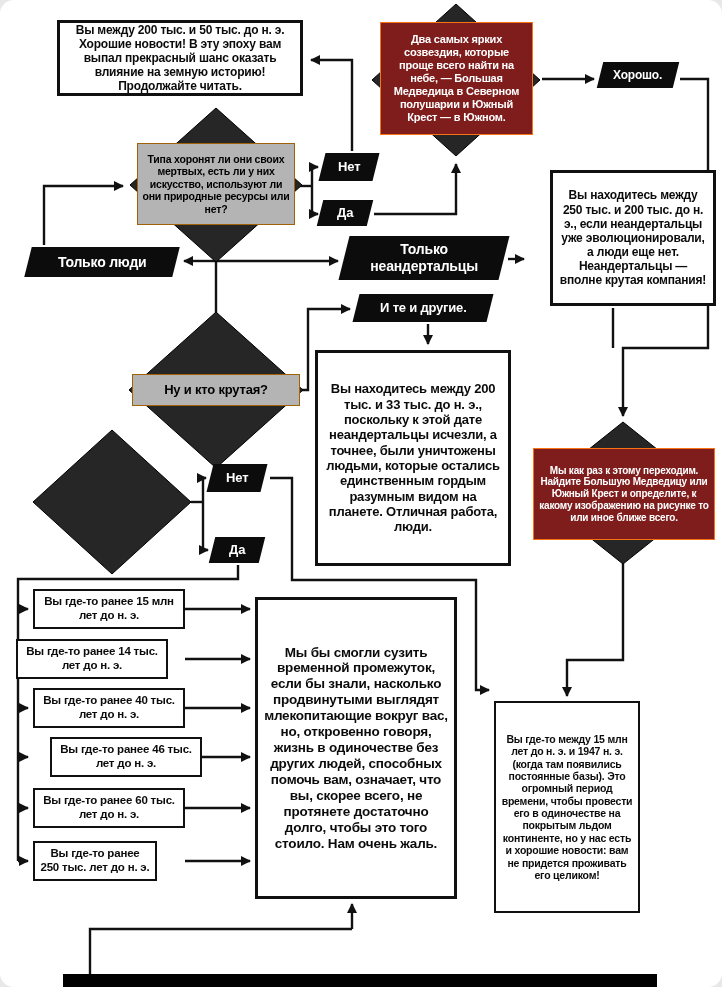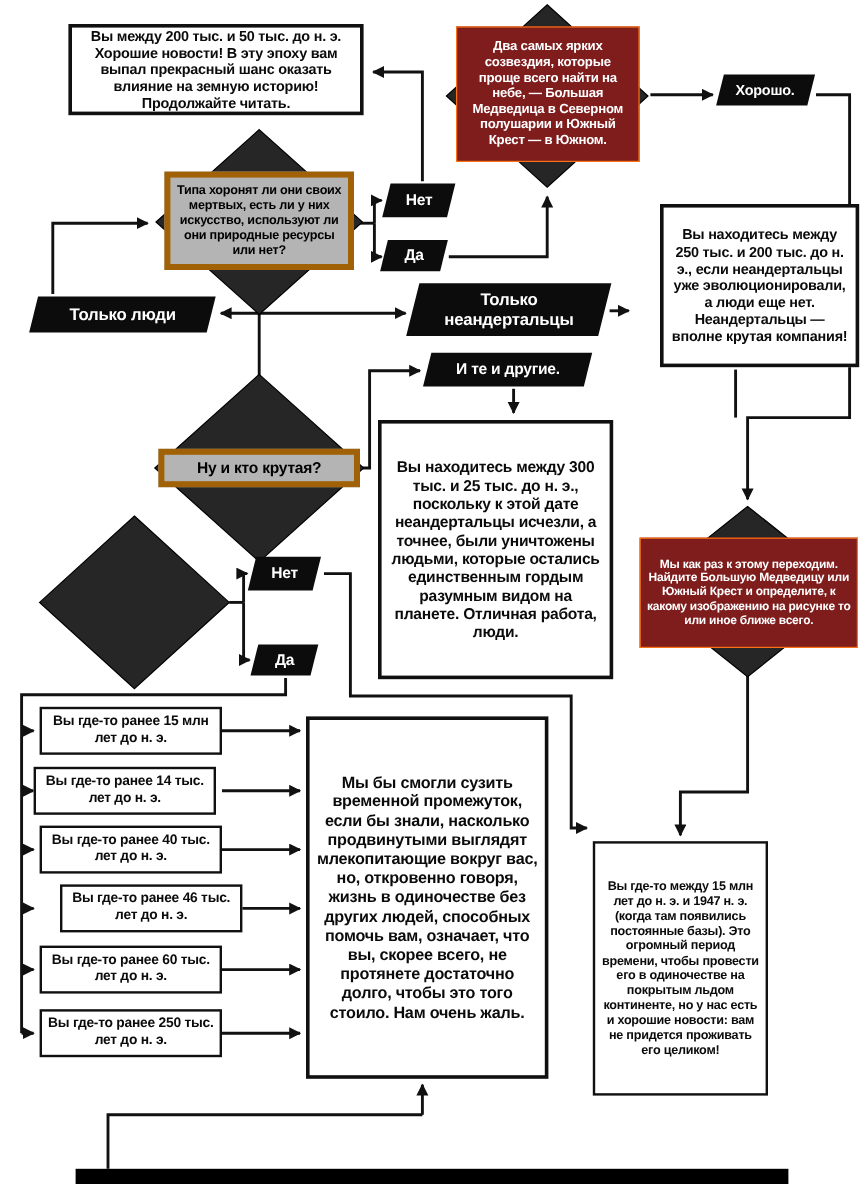--- a/index.html
+++ b/index.html
@@ -1,28 +1,28 @@
 <!DOCTYPE html>
 <html><head>
 <meta charset="utf-8">
 <style>
   html,body{margin:0;padding:0;background:#e8e8e8;}
   .stage{
     position:relative;width:722px;height:987px;background:#ffffff;
     font-family:"Liberation Sans", sans-serif;overflow:hidden;
-    margin:0 auto;letter-spacing:-0.2px;
+    margin:0 auto;letter-spacing:-0.2px;border-radius:14px;
   }
   .wires{position:absolute;left:0;top:0;z-index:0;}
   .node{
     position:absolute;box-sizing:border-box;z-index:2;
     display:flex;align-items:center;justify-content:center;
     text-align:center;font-weight:bold;line-height:1.18;
   }
   .wbox{background:#ffffff;border:3px solid #101010;padding:3px 5px;color:#0b0b0b;}
-  .gbox{background:#b4b4b4;border:5px solid #a16207;padding:3px 4px;color:#000;}
+  .gbox{background:#b4b4b4;border:1px solid #a16207;padding:3px 4px;color:#000;}
   .dbox{background:#7f1d1d;border:1px solid #f97316;padding:3px 5px;color:#ffffff;}
   .para{background:#0c0c0c;color:#ffffff;transform:skewX(-14deg);padding:2px 8px;}
   .para>span{display:block;transform:skewX(14deg);}
   .bar{position:absolute;background:#000;z-index:2;}
 </style>
 </head>
 <body>
 
 <div class="stage">
 
@@ -109,39 +109,39 @@
   <div class="node para" style="left:344px;top:236px;width:160px;height:44px;font-size:14px">
       <span>Только неандертальцы</span>
     </div>
 
   <div class="node para" style="left:356px;top:294px;width:134px;height:28px;font-size:13px">
       <span>И те и другие.</span>
     </div>
 
   <div class="node gbox" style="left:132px;top:374px;width:168px;height:32px;font-size:13px">Ну и кто крутая?</div>
 
-  <div class="node wbox" style="left:315px;top:350px;width:196px;height:216px;font-size:13px">Вы находитесь между 300 тыс. и 25 тыс. до н. э., поскольку к этой дате неандертальцы исчезли, а точнее, были уничтожены людьми, которые остались единственным гордым разумным видом на планете. Отличная работа, люди.</div>
+  <div class="node wbox" style="left:315px;top:350px;width:196px;height:216px;font-size:13px">Вы находитесь между 200 тыс. и 33 тыс. до н. э., поскольку к этой дате неандертальцы исчезли, а точнее, были уничтожены людьми, которые остались единственным гордым разумным видом на планете. Отличная работа, люди.</div>
 
   <div class="node dbox" style="left:533px;top:448px;width:182px;height:92px;font-size:10px">Мы как раз к этому переходим. Найдите Большую Медведицу или Южный Крест и определите, к какому изображению на рисунке то или иное ближе всего.</div>
 
 
   <div class="node para" style="left:210px;top:464px;width:54px;height:28px;font-size:13px">
       <span>Нет</span>
     </div>
 
   <div class="node para" style="left:212px;top:537px;width:50px;height:26px;font-size:13px">
       <span>Да</span>
     </div>
 
   <div class="node wbox" style="left:33px;top:589px;width:152px;height:40px;font-size:11.5px;border-width:2.5px">Вы где-то ранее 15 млн лет до н. э.</div>
-  <div class="node wbox" style="left:28px;top:639px;width:152px;height:40px;font-size:11.5px;border-width:2.5px">Вы где-то ранее 14 тыс. лет до н. э.</div>
+  <div class="node wbox" style="left:16px;top:639px;width:152px;height:40px;font-size:11.5px;border-width:2.5px">Вы где-то ранее 14 тыс. лет до н. э.</div>
   <div class="node wbox" style="left:33px;top:688px;width:152px;height:40px;font-size:11.5px;border-width:2.5px">Вы где-то ранее 40 тыс. лет до н. э.</div>
   <div class="node wbox" style="left:50px;top:737px;width:152px;height:40px;font-size:11.5px;border-width:2.5px">Вы где-то ранее 46 тыс. лет до н. э.</div>
   <div class="node wbox" style="left:33px;top:788px;width:152px;height:40px;font-size:11.5px;border-width:2.5px">Вы где-то ранее 60 тыс. лет до н. э.</div>
-  <div class="node wbox" style="left:33px;top:841px;width:152px;height:40px;font-size:11.5px;border-width:2.5px">Вы где-то ранее 250 тыс. лет до н. э.</div>
+  <div class="node wbox" style="left:33px;top:841px;width:124px;height:40px;font-size:11.5px;border-width:2.5px">Вы где-то ранее 250 тыс. лет до н. э.</div>
 
   <div class="node wbox" style="left:255px;top:597px;width:202px;height:302px;font-size:13.5px">Мы бы смогли сузить временной промежуток, если бы знали, насколько продвинутыми выглядят млекопитающие вокруг вас, но, откровенно говоря, жизнь в одиночестве без других людей, способных помочь вам, означает, что вы, скорее всего, не протянете достаточно долго, чтобы это того стоило. Нам очень жаль.</div>
 
   <div class="node wbox" style="left:494px;top:701px;width:146px;height:212px;font-size:10.5px;border-width:2.5px">Вы где-то между 15 млн лет до н. э. и 1947 н. э. (когда там появились постоянные базы). Это огромный период времени, чтобы провести его в одиночестве на покрытым льдом континенте, но у нас есть и хорошие новости: вам не придется проживать его целиком!</div>
 
   <div class="bar" style="left:63px;top:974px;width:594px;height:13px"></div>
 
 </div>
 
 </body></html>

